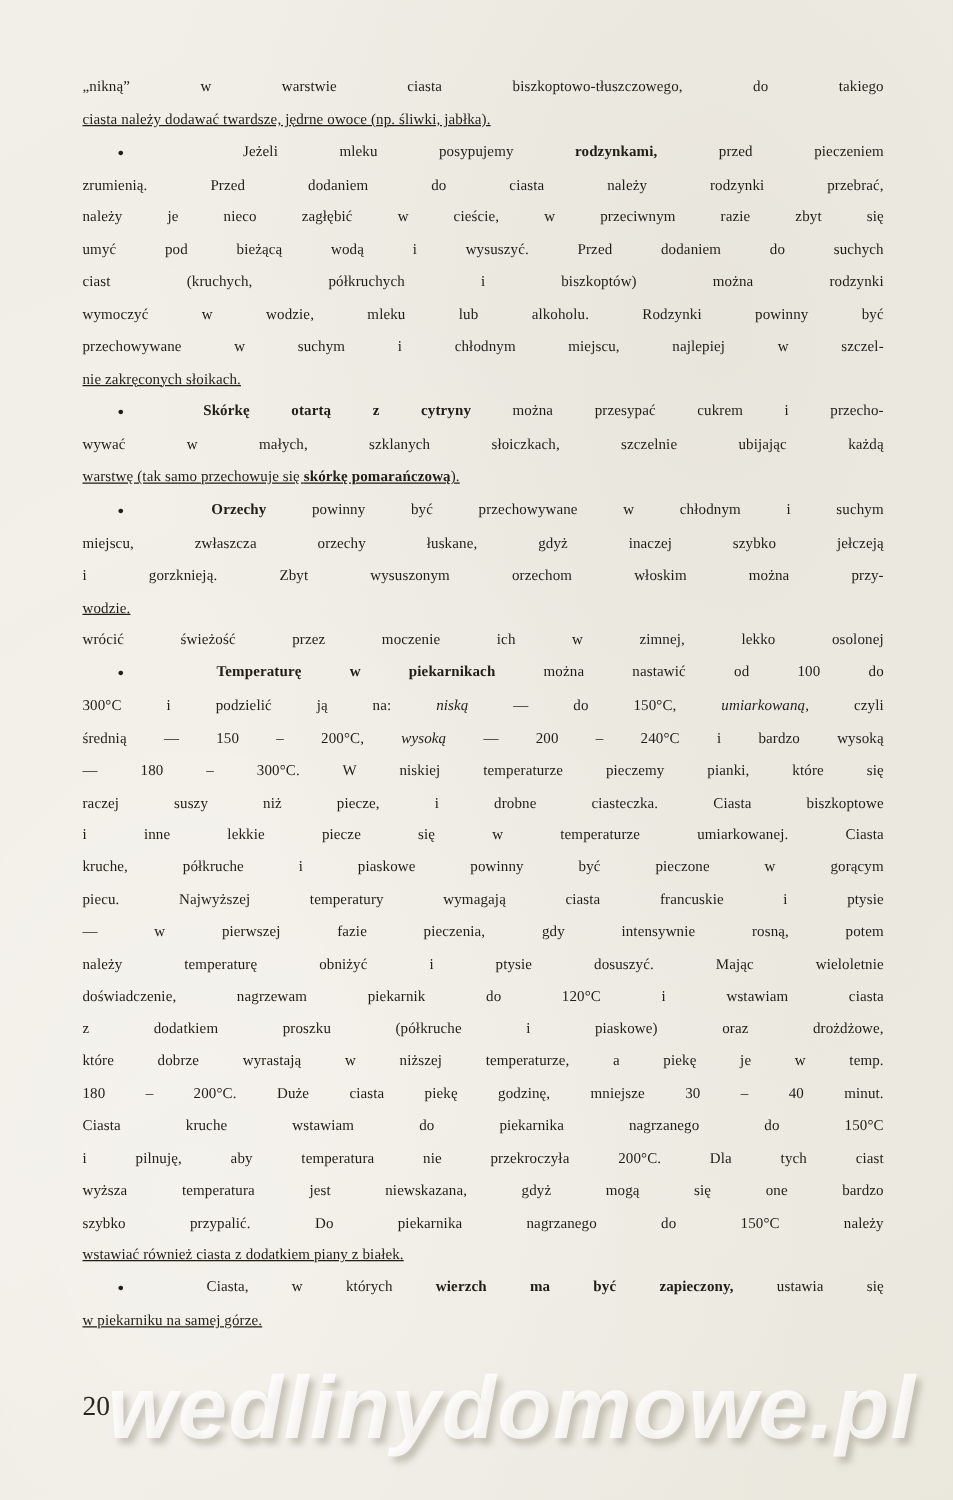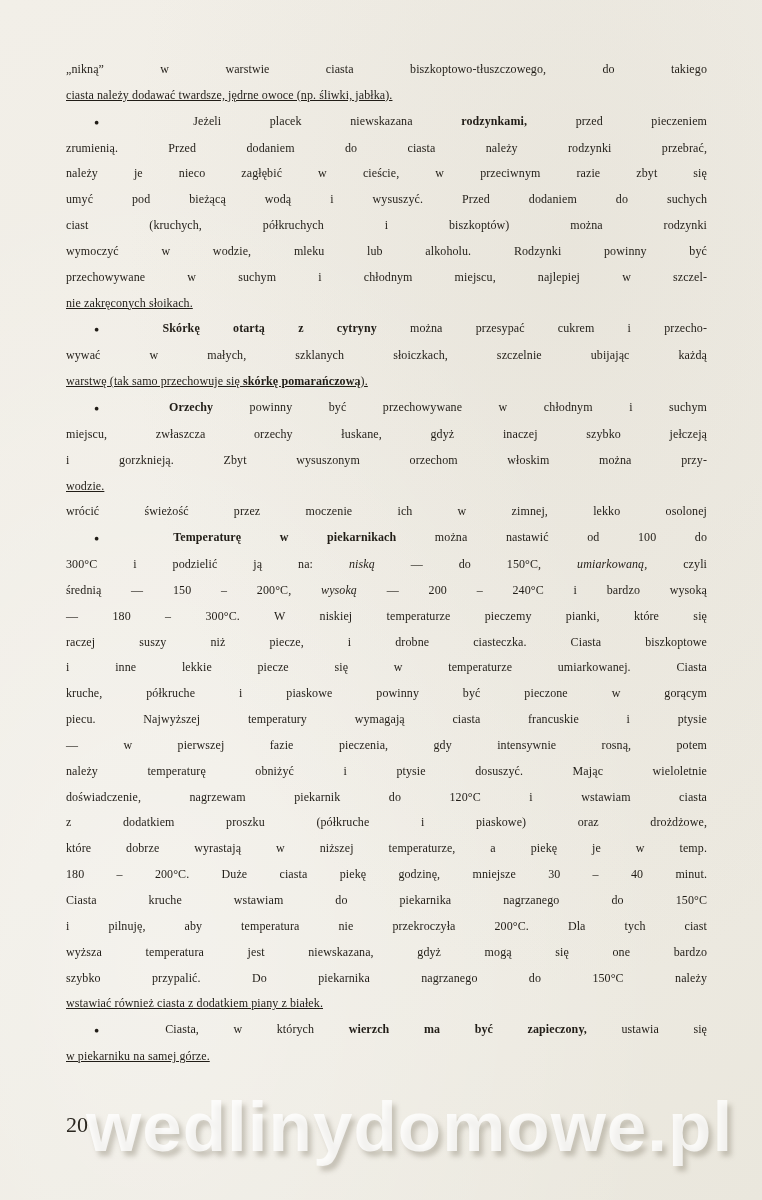--- a/index.html
+++ b/index.html
@@ -49,33 +49,34 @@
     left: 86px; top: 1086px;
     z-index: 2;
     font-family: "Liberation Sans", sans-serif;
     font-weight: bold;
     font-size: 71px;
     letter-spacing: 1px;
     white-space: nowrap;
     color: rgba(255,255,255,0.78);
     text-shadow: 4px 5px 5px rgba(135,128,110,0.40);
     user-select: none;
+    font-style: italic;
   }
 </style>
 </head>
 <body>
 
 <div class="page">
   <div class="text-block">
       <div class="para">
         <div class="line"><span class="s-n">„nikną” w warstwie ciasta biszkoptowo-tłuszczowego, do takiego</span></div>
         <div class="line last"><span class="s-n">ciasta należy dodawać twardsze, jędrne owoce (np. śliwki, jabłka).</span></div>
       </div>
       <div class="para indent">
-        <div class="line"><span class="s-bu">●</span><span class="s-n"> Jeżeli placek niewskazana </span><span class="s-b">rodzynkami,</span><span class="s-n"> przed pieczeniem</span></div>
+        <div class="line"><span class="s-bu">●</span><span class="s-n"> Jeżeli mleku posypujemy </span><span class="s-b">rodzynkami,</span><span class="s-n"> przed pieczeniem</span></div>
         <div class="line"><span class="s-n">zrumienią. Przed dodaniem do ciasta należy rodzynki przebrać,</span></div>
         <div class="line"><span class="s-n">należy je nieco zagłębić w cieście, w przeciwnym razie zbyt się</span></div>
         <div class="line"><span class="s-n">umyć pod bieżącą wodą i wysuszyć. Przed dodaniem do suchych</span></div>
         <div class="line"><span class="s-n">ciast (kruchych, półkruchych i biszkoptów) można rodzynki</span></div>
         <div class="line"><span class="s-n">wymoczyć w wodzie, mleku lub alkoholu. Rodzynki powinny być</span></div>
         <div class="line"><span class="s-n">przechowywane w suchym i chłodnym miejscu, najlepiej w szczel-</span></div>
         <div class="line last"><span class="s-n">nie zakręconych słoikach.</span></div>
       </div>
       <div class="para indent">
         <div class="line"><span class="s-bu">●</span><span class="s-n"> </span><span class="s-b">Skórkę otartą z cytryny</span><span class="s-n"> można przesypać cukrem i przecho-</span></div>

